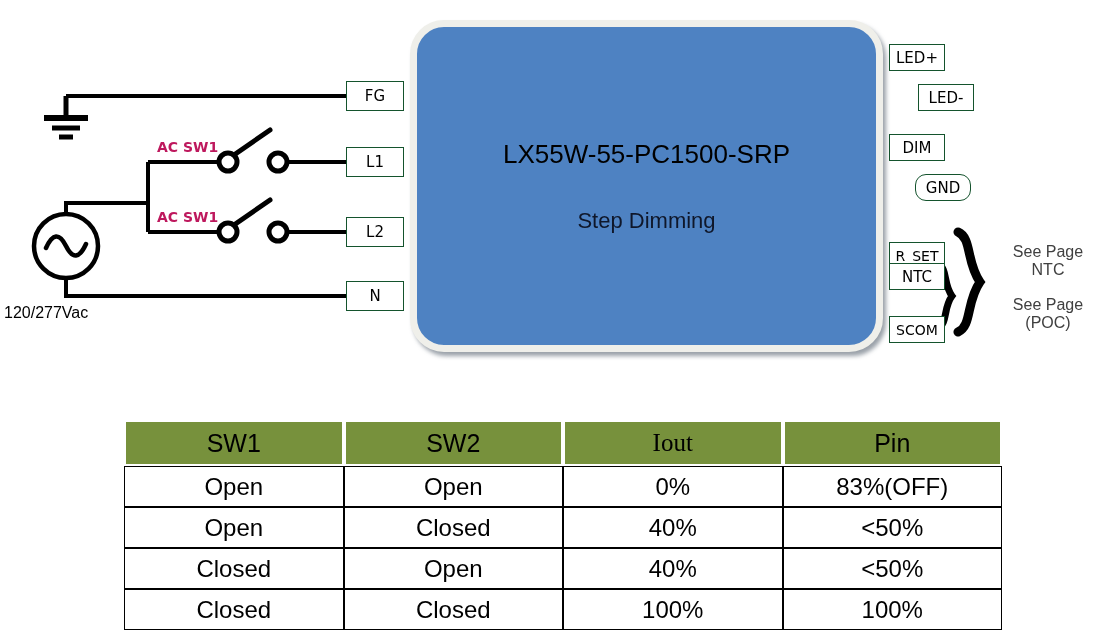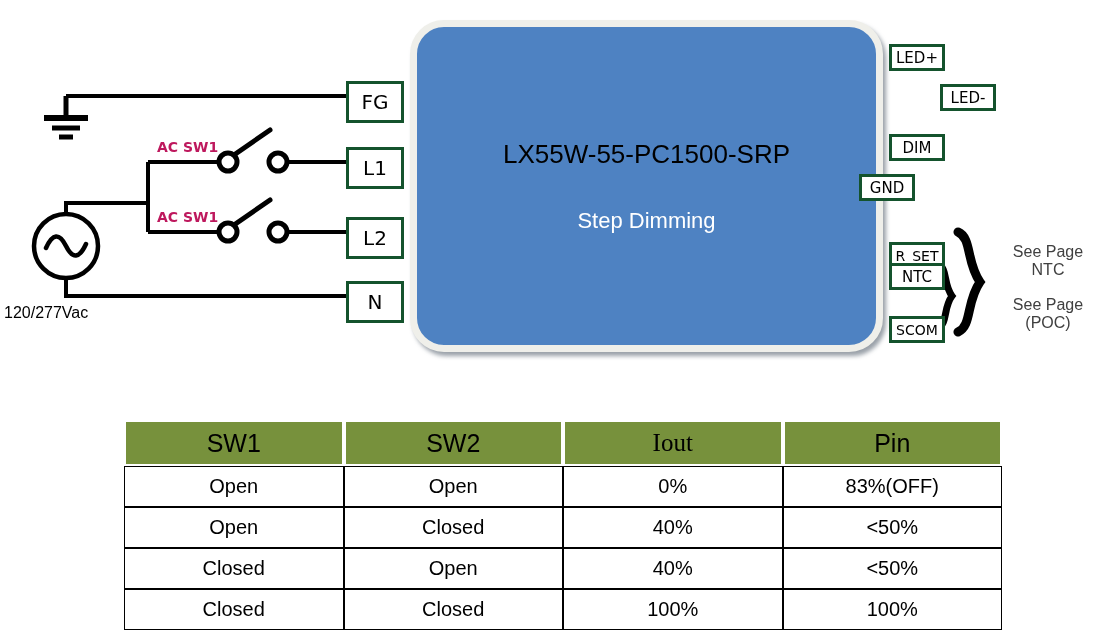--- a/index.html
+++ b/index.html
@@ -24,33 +24,33 @@
     position: absolute;
     left: 0; top: 0;
     width: 1094px;
     height: 638px;
   }
 
   
   .pin-box {
     position: absolute;
     background: #ffffff;
-    border: 3px solid #14532d;
+    border: 1px solid #14532d;
     box-sizing: border-box;
     display: flex;
     align-items: center;
     justify-content: center;
     font-family: "DejaVu Sans", sans-serif;
     color: #000000;
     letter-spacing: 0px;
   }
   .pin-left {
     width: 58px;
-    height: 42px;
-    font-size: 20px;
+    height: 30px;
+    font-size: 15px;
   }
   .pin-right {
     width: 56px;
     height: 27px;
     font-size: 15px;
   }
   .pin-right.narrow-text { font-size: 14px; margin-top: 16px; }
 
   
   #device-body {
@@ -71,21 +71,21 @@
   }
   #device-title {
     font-family: "Liberation Sans", sans-serif;
     font-size: 26px;
     color: #000000;
     margin-bottom: 38px;
   }
   #device-subtitle {
     font-family: "Liberation Sans", sans-serif;
     font-size: 22px;
-    color: #ffffff;
+    color: #0f172a;
   }
 
   
   .circuit-label {
     position: absolute;
     font-family: "DejaVu Sans", sans-serif;
     font-weight: bold;
     font-size: 14px;
     color: #be185d;
     white-space: nowrap;
@@ -138,21 +138,21 @@
     border: 2px solid #ffffff;
     font-family: "Liberation Sans", sans-serif;
   }
   #truth-table th.serif-head {
     font-family: "Liberation Serif", serif;
     font-size: 25px;
   }
   #truth-table td {
     background: #ffffff;
     height: 41px;
-    font-size: 20px;
+    font-size: 24px;
     border: 1px solid #000000;
     font-family: "Liberation Sans", sans-serif;
   }
 </style>
 </head>
 <body>
 
 <div id="diagram-root">
 
   <svg class="svg-layer" viewBox="0 0 1094 638" xmlns="http://www.w3.org/2000/svg">
@@ -213,23 +213,23 @@
   <div class="pin-box pin-left" style="left:346px; top:147px;">L1</div>
   <div class="pin-box pin-left" style="left:346px; top:217px;">L2</div>
   <div class="pin-box pin-left" style="left:346px; top:281px;">N</div>
 
   <div class="circuit-label" style="left:157px; top:139px;">AC SW1</div>
   <div class="circuit-label" style="left:157px; top:209px;">AC SW1</div>
 
   <div id="source-label">120/277Vac</div>
 
   <div class="pin-box pin-right" style="left:889px; top:44px;">LED+</div>
-  <div class="pin-box pin-right" style="left:940px; top:84px;">LED-</div>
+  <div class="pin-box pin-right" style="left:918px; top:84px;">LED-</div>
   <div class="pin-box pin-right" style="left:889px; top:134px;">DIM</div>
-  <div class="pin-box pin-right" style="left:859px; top:174px;">GND</div>
+  <div class="pin-box pin-right" style="left:915px; top:174px;border-radius:11px;">GND</div>
   <div class="pin-box pin-right narrow-text" style="left:889px; top:226px;">R_SET</div>
   <div class="pin-box pin-right" style="left:889px; top:263px;">NTC</div>
   <div class="pin-box pin-right narrow-text" style="left:889px; top:300px;">SCOM</div>
 
   <div class="see-page-note" id="see-page-ntc">See Page
 NTC</div>
   <div class="see-page-note" id="see-page-poc">See Page
 (POC)</div>
 
   <table id="truth-table">

